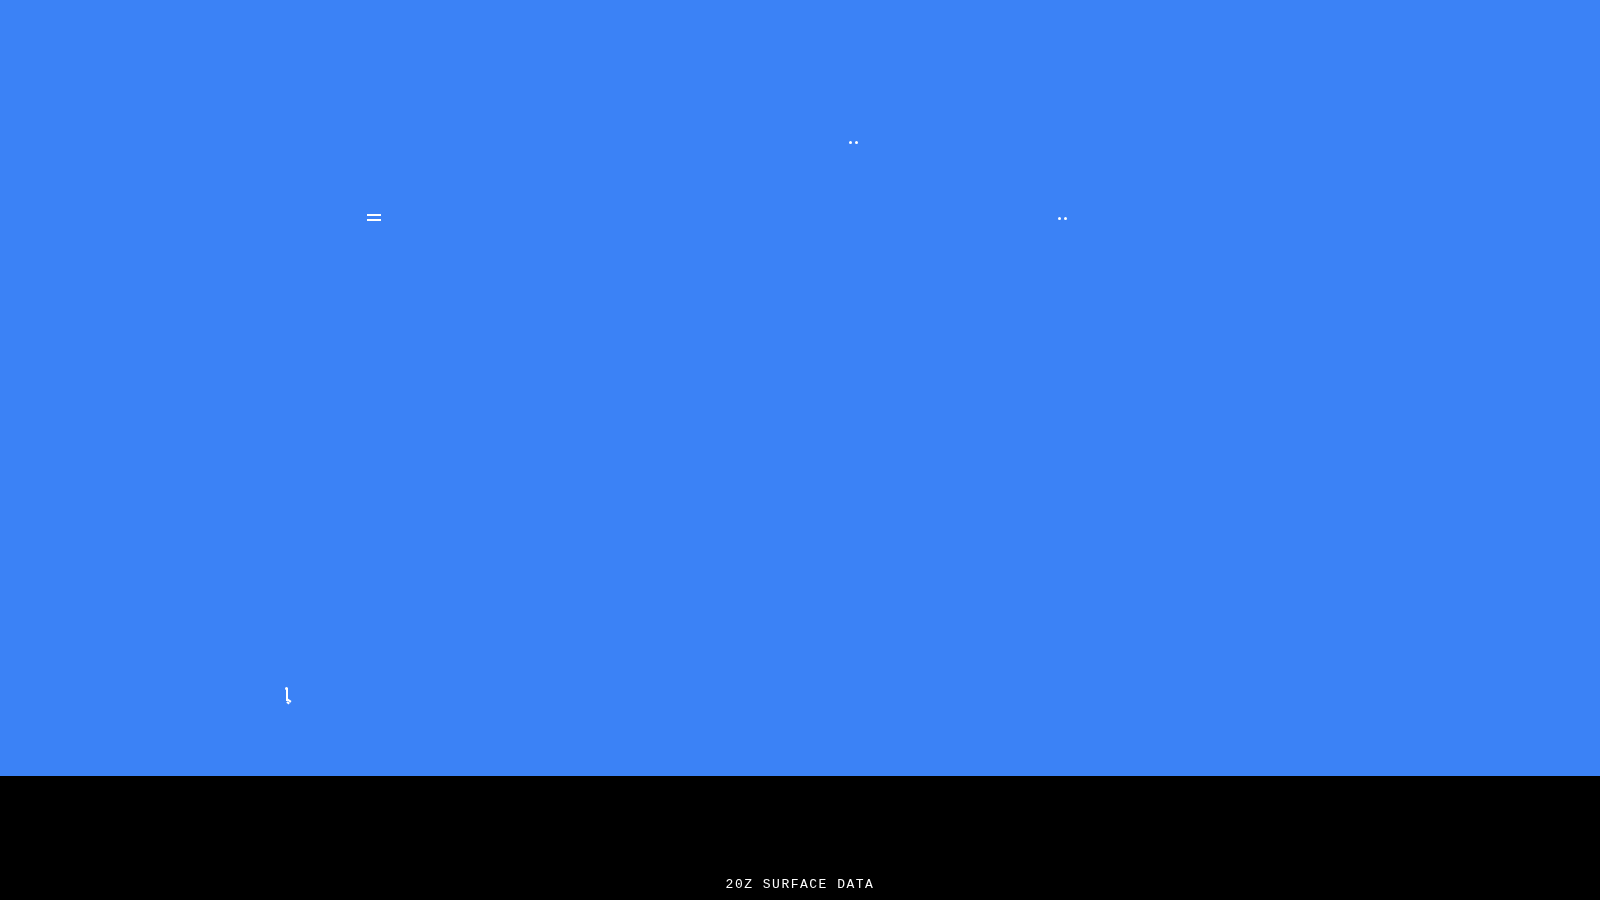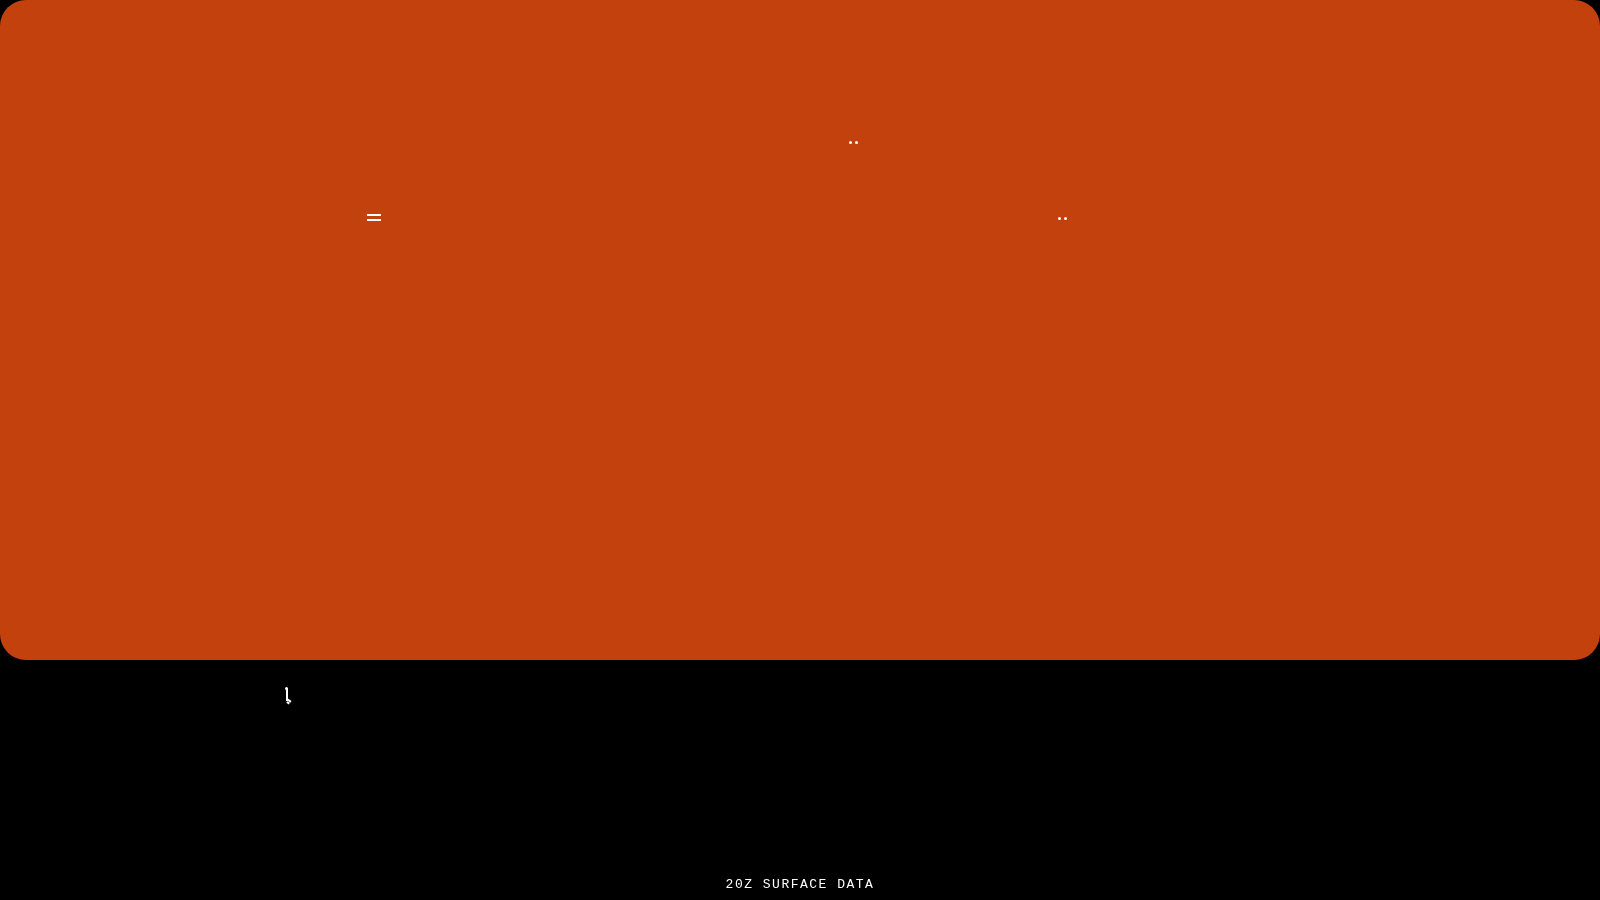--- a/index.html
+++ b/index.html
@@ -13,23 +13,22 @@
   body {
     position: relative;
     font-family: "Liberation Mono", "DejaVu Sans Mono", monospace;
     color: #ffffff;
   }
   .canvas {
     position: absolute;
     left: 0;
     top: 0;
     width: 1600px;
-    height: 660px;
-    background: #c2410c;
-    border-radius: 26px;
+    height: 776px;
+    background: #3b82f6;
   }
   .marker {
     position: absolute;
     color: #ffffff;
     font-family: "Liberation Mono", "DejaVu Sans Mono", monospace;
     line-height: 1;
     white-space: pre;
     user-select: none;
   }
   .marker-dots {

